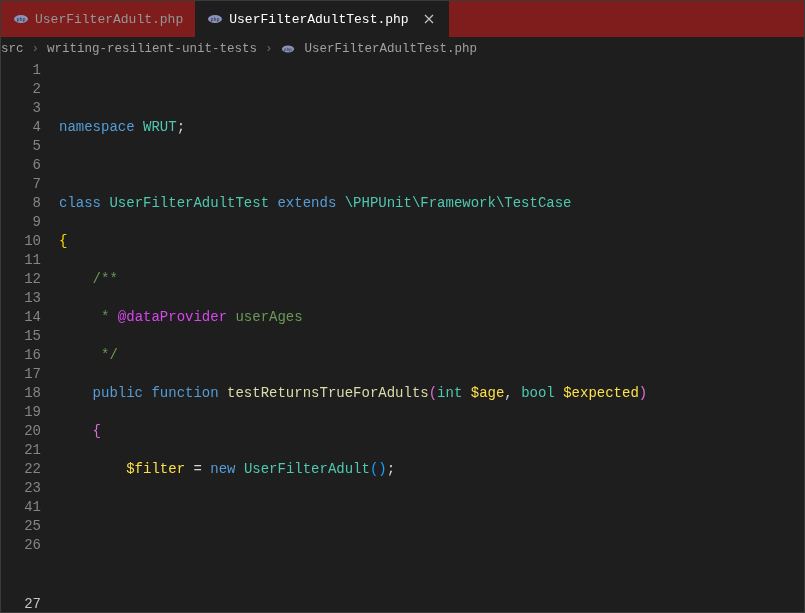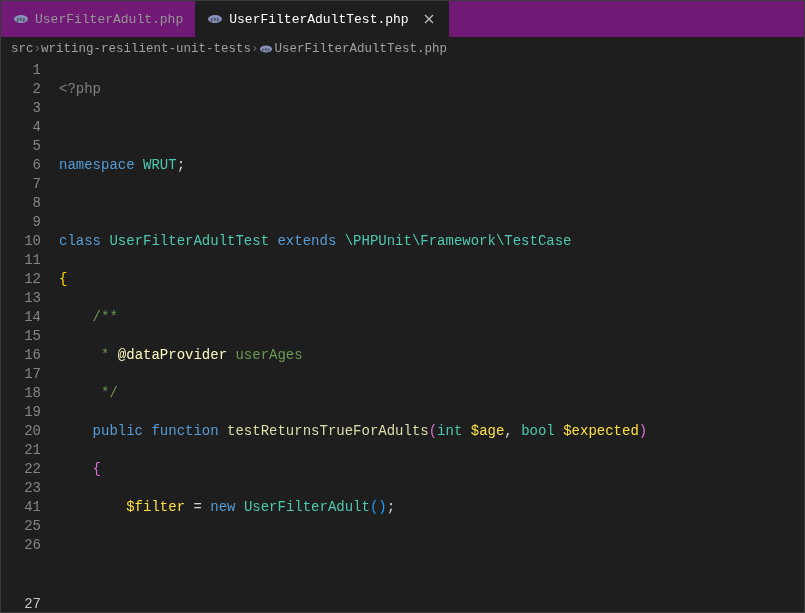--- a/index.html
+++ b/index.html
@@ -8,21 +8,21 @@
     font-family: 'Consolas', 'Monaco', 'Courier New', monospace;
     font-size: 14px;
     color: #d4d4d4;
     width: 805px;
     height: 613px;
     overflow: hidden;
     border: 1px solid #3a3a3a;
   }
   .tabs {
     display: flex;
-    background: #701a75;
+    background: #7f1d1d;
     height: 36px;
   }
   .tab {
     display: flex;
     align-items: center;
     padding: 0 12px;
     height: 100%;
     gap: 6px;
     cursor: pointer;
     font-size: 13px;
@@ -44,25 +44,25 @@
     width: 16px;
     height: 16px;
     display: inline-flex;
     align-items: center;
     justify-content: center;
     color: #c5c5c5;
   }
   .breadcrumbs {
     display: flex;
     align-items: center;
-    padding: 4px 10px;
+    padding: 4px 0;
     height: 24px;
     font-size: 12.5px;
     color: #a0a0a0;
-    gap: 0;
+    gap: 8px;
   }
   .crumb-sep {
     color: #6a6a6a;
   }
   .crumb-icon {
     width: 14px;
     height: 14px;
     display: inline-flex;
     align-items: center;
     justify-content: center;
@@ -98,21 +98,21 @@
   .tok-ns      { color: #4ec9b0; }
   .tok-class   { color: #4ec9b0; }
   .tok-fn      { color: #dcdcaa; }
   .tok-var     { color: #fde047; }
   .tok-type    { color: #4ec9b0; }
   .tok-punct   { color: #d4d4d4; }
   .tok-brace   { color: #ffd700; }
   .tok-brace2  { color: #da70d6; }
   .tok-brace3  { color: #179fff; }
   .tok-doc     { color: #6a9955; }
-  .tok-doctag  { color: #fef9c3; font-family: Liberation Mono, monospace; }
+  .tok-doctag  { color: #d946ef; font-family: Liberation Mono, monospace; }
   .tok-op      { color: #d4d4d4; }
 </style>
 </head>
 <body>
 
 <div class="tabs">
   <div class="tab">
     <span class="tab-icon">
       <svg width="16" height="16" viewBox="0 0 16 16">
           <ellipse cx="8" cy="8" rx="7" ry="4" fill="#8993be"></ellipse>
@@ -175,21 +175,20 @@
       <div class="ln">20</div>
       <div class="ln">21</div>
       <div class="ln">22</div>
       <div class="ln">23</div>
       <div class="ln">41</div>
       <div class="ln">25</div>
       <div class="ln">26</div>
       <div class="ln current">27</div>
     </div>
   <div class="code">
-<div class="line"><span class="tok-tag">&lt;?php</span></div>
 <div class="line"></div>
 <div class="line"><span class="tok-kw">namespace</span> <span class="tok-ns">WRUT</span><span class="tok-punct">;</span></div>
 <div class="line"></div>
 <div class="line"><span class="tok-kw">class</span> <span class="tok-class">UserFilterAdultTest</span> <span class="tok-kw">extends</span> <span class="tok-class">\PHPUnit\Framework\TestCase</span></div>
 <div class="line"><span class="tok-brace">{</span></div>
 <div class="line">    <span class="tok-doc">/**</span></div>
 <div class="line">    <span class="tok-doc"> * </span><span class="tok-doctag">@dataProvider</span><span class="tok-doc"> </span><span class="tok-doc">userAges</span></div>
 <div class="line">    <span class="tok-doc"> */</span></div>
 <div class="line">    <span class="tok-kw">public</span> <span class="tok-kw">function</span> <span class="tok-fn">testReturnsTrueForAdults</span><span class="tok-brace2">(</span><span class="tok-type">int</span> <span class="tok-var">$age</span><span class="tok-punct">,</span> <span class="tok-type">bool</span> <span class="tok-var">$expected</span><span class="tok-brace2">)</span></div>
 <div class="line">    <span class="tok-brace2">{</span></div>

